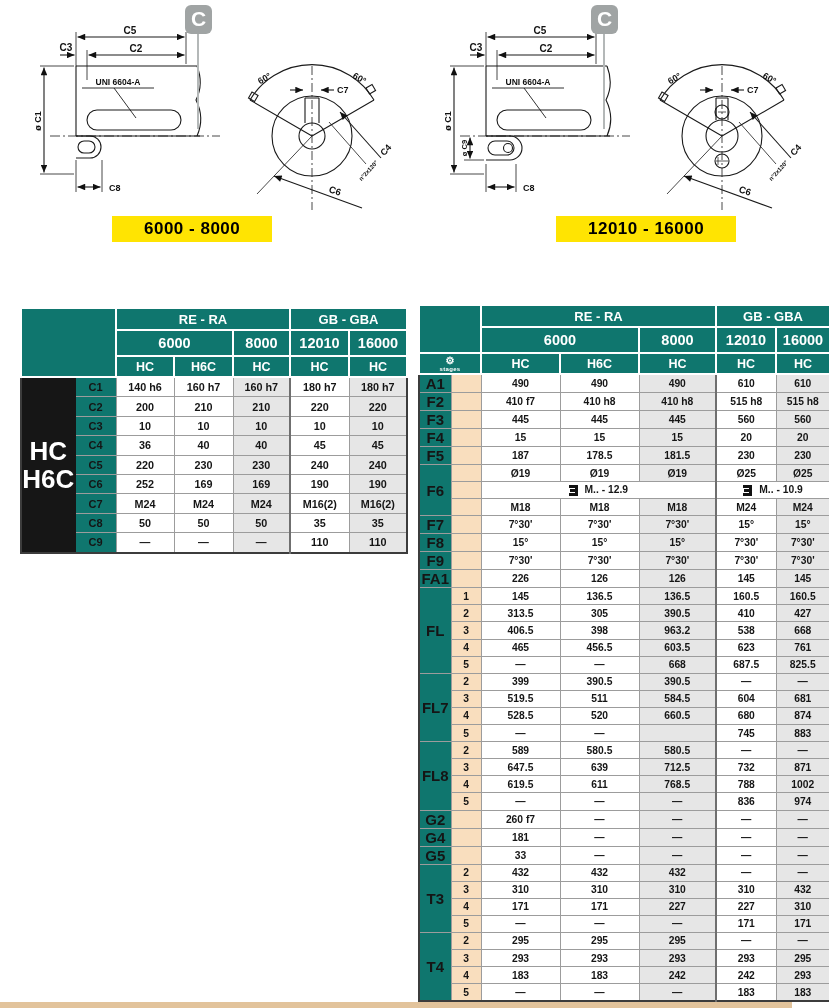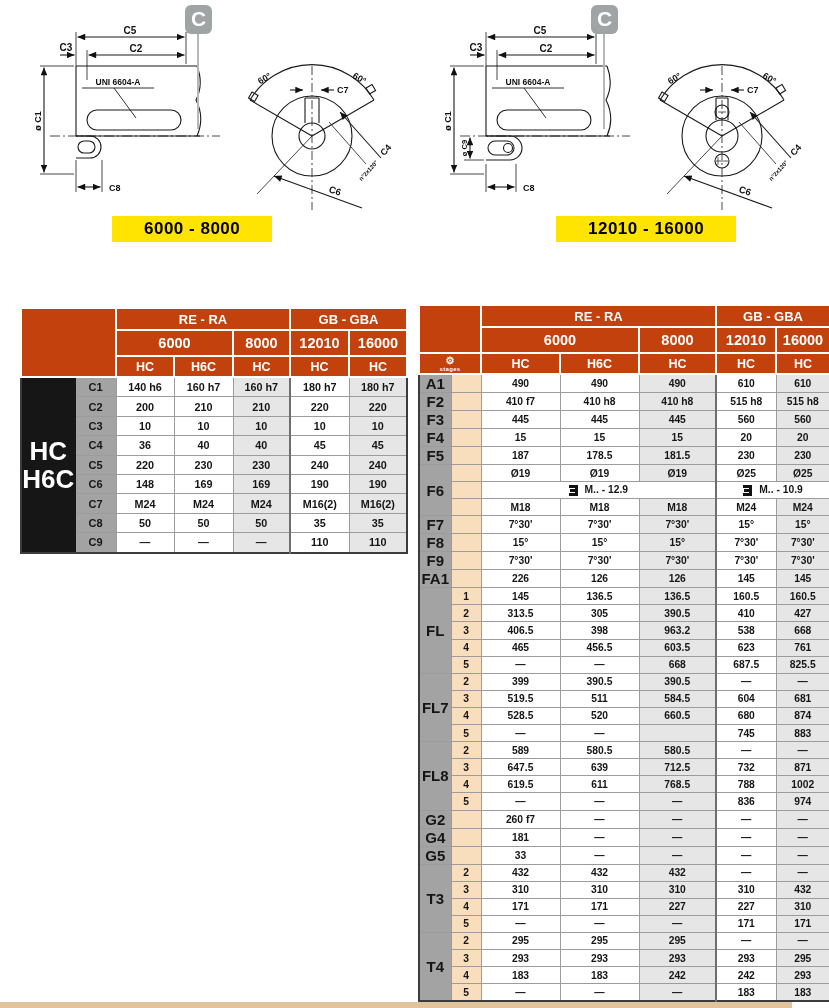--- a/index.html
+++ b/index.html
@@ -13,33 +13,33 @@
          color:#fff;font-weight:bold;font-size:21px;text-align:center;line-height:28px;z-index:3;}
   .stem{position:absolute;width:2px;background:#b4b8b8;top:33px;height:96px;z-index:1;}
   .cap{position:absolute;top:216px;background:#ffe402;color:#000;font-weight:bold;
        font-size:17px;padding:3px 32px;letter-spacing:.5px;white-space:nowrap;}
   svg text{fill:#111;font-family:"Liberation Sans",sans-serif;font-weight:bold;}
   
   table{border-collapse:collapse;table-layout:fixed;position:absolute;border:2.5px solid #3c3c3c;}
   #lt{left:20px;top:307px;width:386px;}
   #rt{left:418px;top:304px;width:411px;}
   td{padding:0;text-align:center;vertical-align:middle;color:#151515;font-weight:bold;overflow:hidden;white-space:nowrap;}
-  .blk{background:#c2410c;color:#fff;border:2px solid #fff;text-align:center;}
+  .blk{background:#0f766e;color:#fff;border:2px solid #fff;text-align:center;}
   .g{font-size:13px;height:20px;}
   .s{font-size:14.5px;height:24px;}
   .v{font-size:12.5px;height:19px;}
   .stgh{line-height:1;}
   .gear{font-size:10px;line-height:10px;}
   .stx{font-size:6px;line-height:6px;letter-spacing:.3px;}
   .val,.mrg{border:1px solid #9c9c9c;background:#fff;}
   #lt .val{height:18.4px;font-size:10.8px;}
   #rt .val,#rt .mrg{height:16.1px;font-size:10.3px;}
   .gry{background:#e6e6e6;}
   .sep{border-left:2.5px solid #6f6f6f !important;}
-  .lbl{background:#a3a3a3;border:1px solid #9c9c9c;font-size:11px;}
+  .lbl{background:#0f766e;border:1px solid #9c9c9c;font-size:11px;}
   #rt .lbl{font-size:15px;}
   .stg2{background:#f9debe;border:1px solid #9c9c9c;font-size:10.3px;}
   .side{background:#161616;color:#fff;font-size:26px;line-height:1.08;border:1px solid #161616;}
   .grp td{border-top:1.8px solid #575757;}
   .mrg{font-size:9px;}
   .mrg svg{position:static;vertical-align:middle;margin-right:5px;}
   
   .strip{position:absolute;left:0;top:1002px;width:792px;height:6px;}
 </style>
 </head>
@@ -240,21 +240,21 @@
         <tr>
           <td class="lbl">C5</td>
           <td class="val">220</td>
           <td class="val">230</td>
           <td class="val gry">230</td>
           <td class="val sep">240</td>
           <td class="val gry">240</td>
         </tr>
         <tr>
           <td class="lbl">C6</td>
-          <td class="val">148</td>
+          <td class="val">252</td>
           <td class="val">169</td>
           <td class="val gry">169</td>
           <td class="val sep">190</td>
           <td class="val gry">190</td>
         </tr>
         <tr>
           <td class="lbl">C7</td>
           <td class="val">M24</td>
           <td class="val">M24</td>
           <td class="val gry">M24</td>

